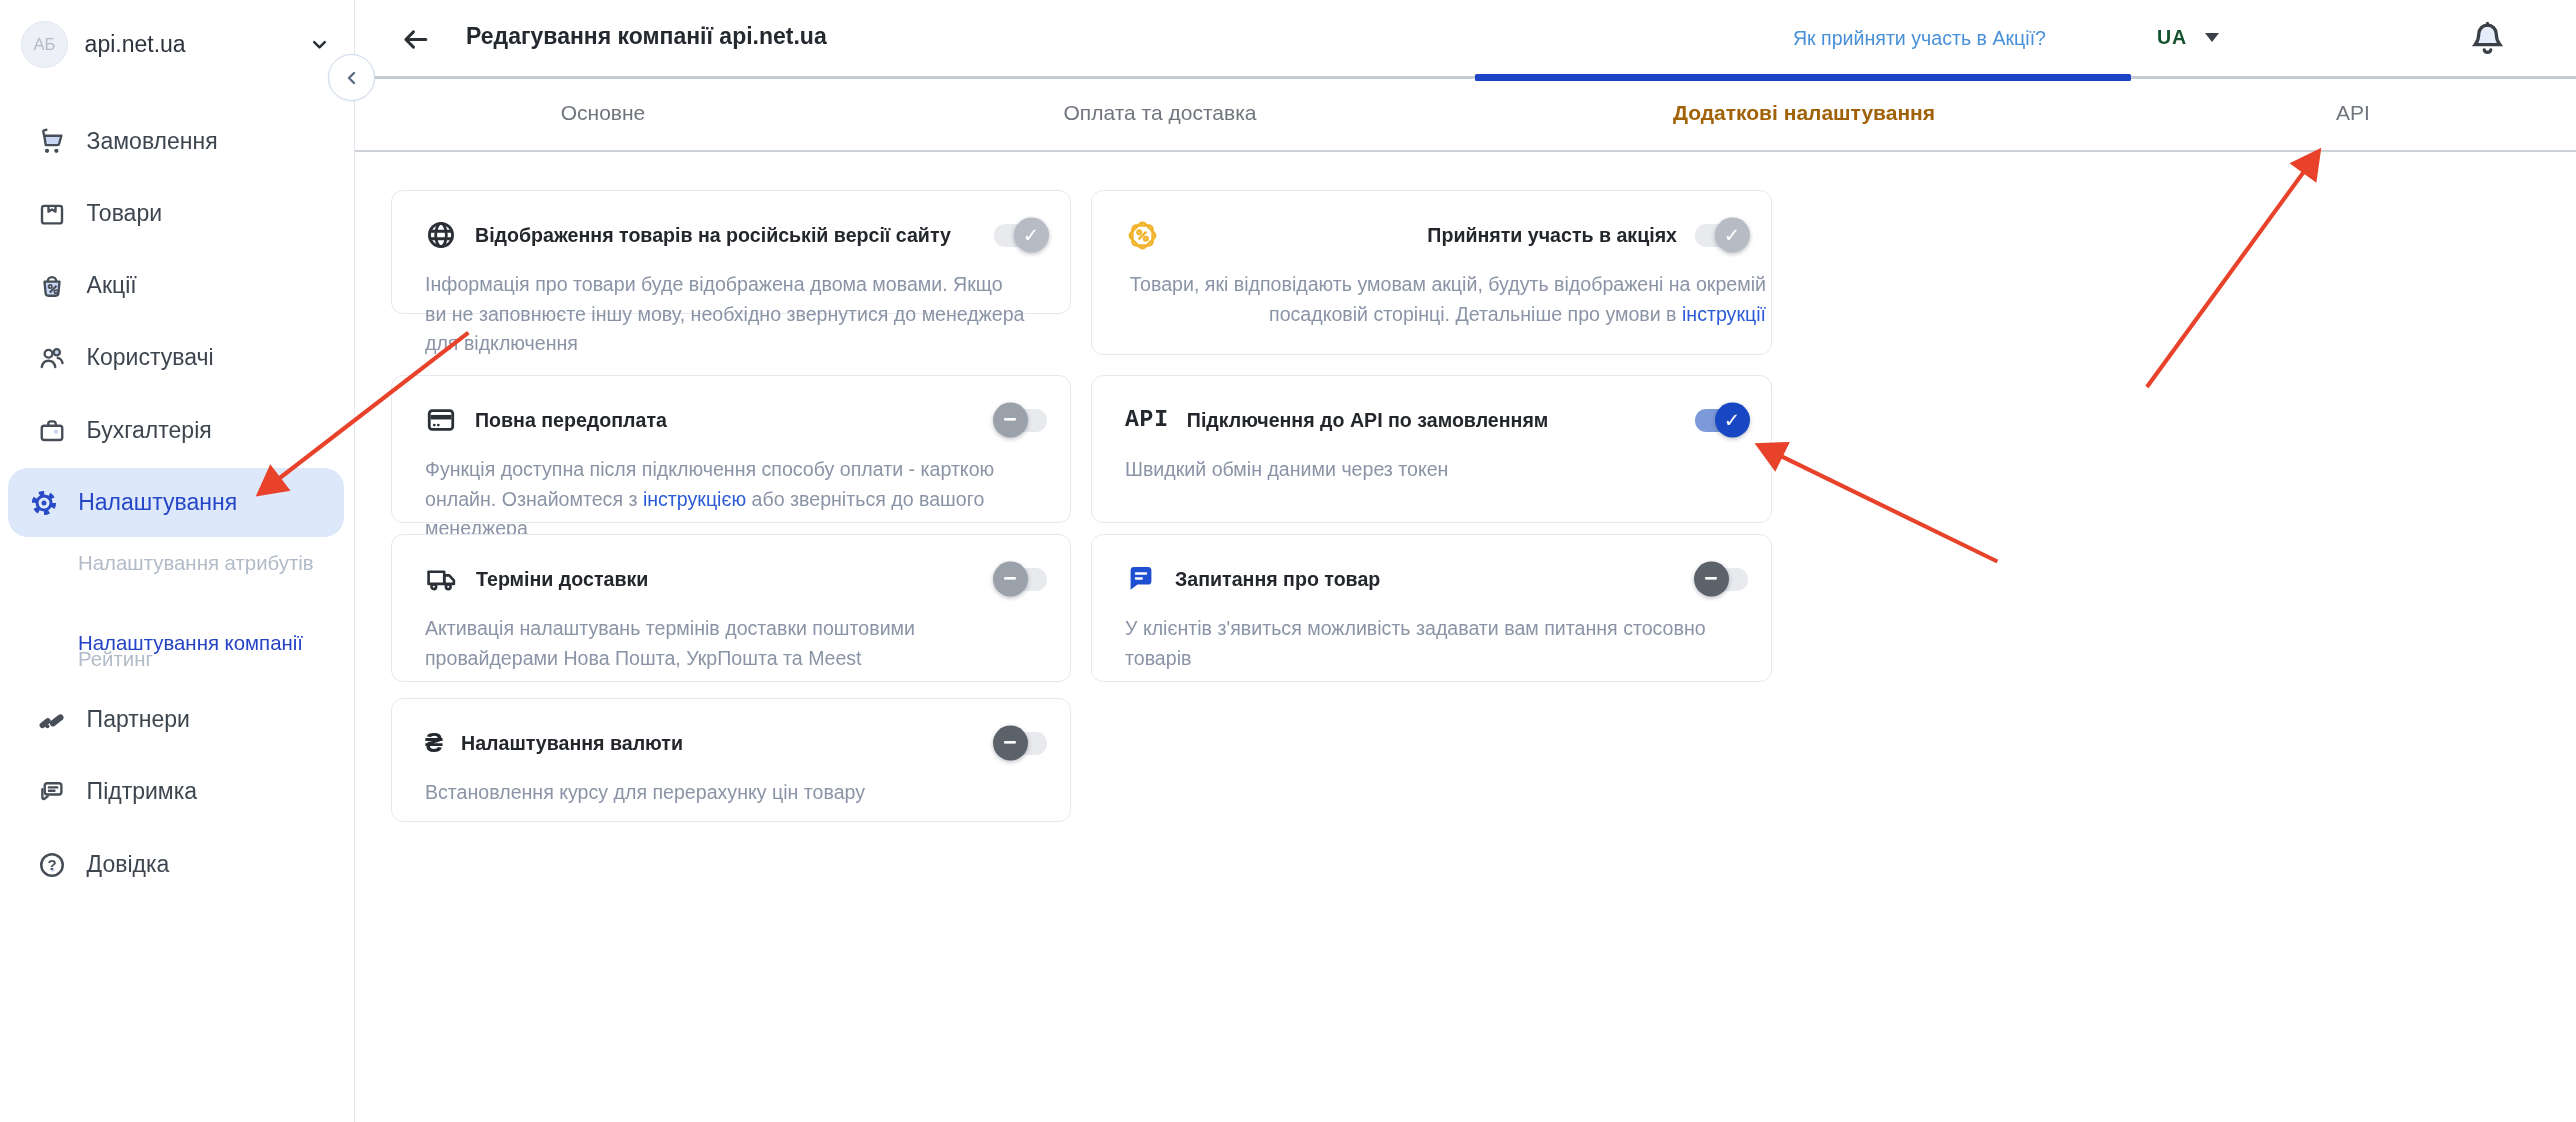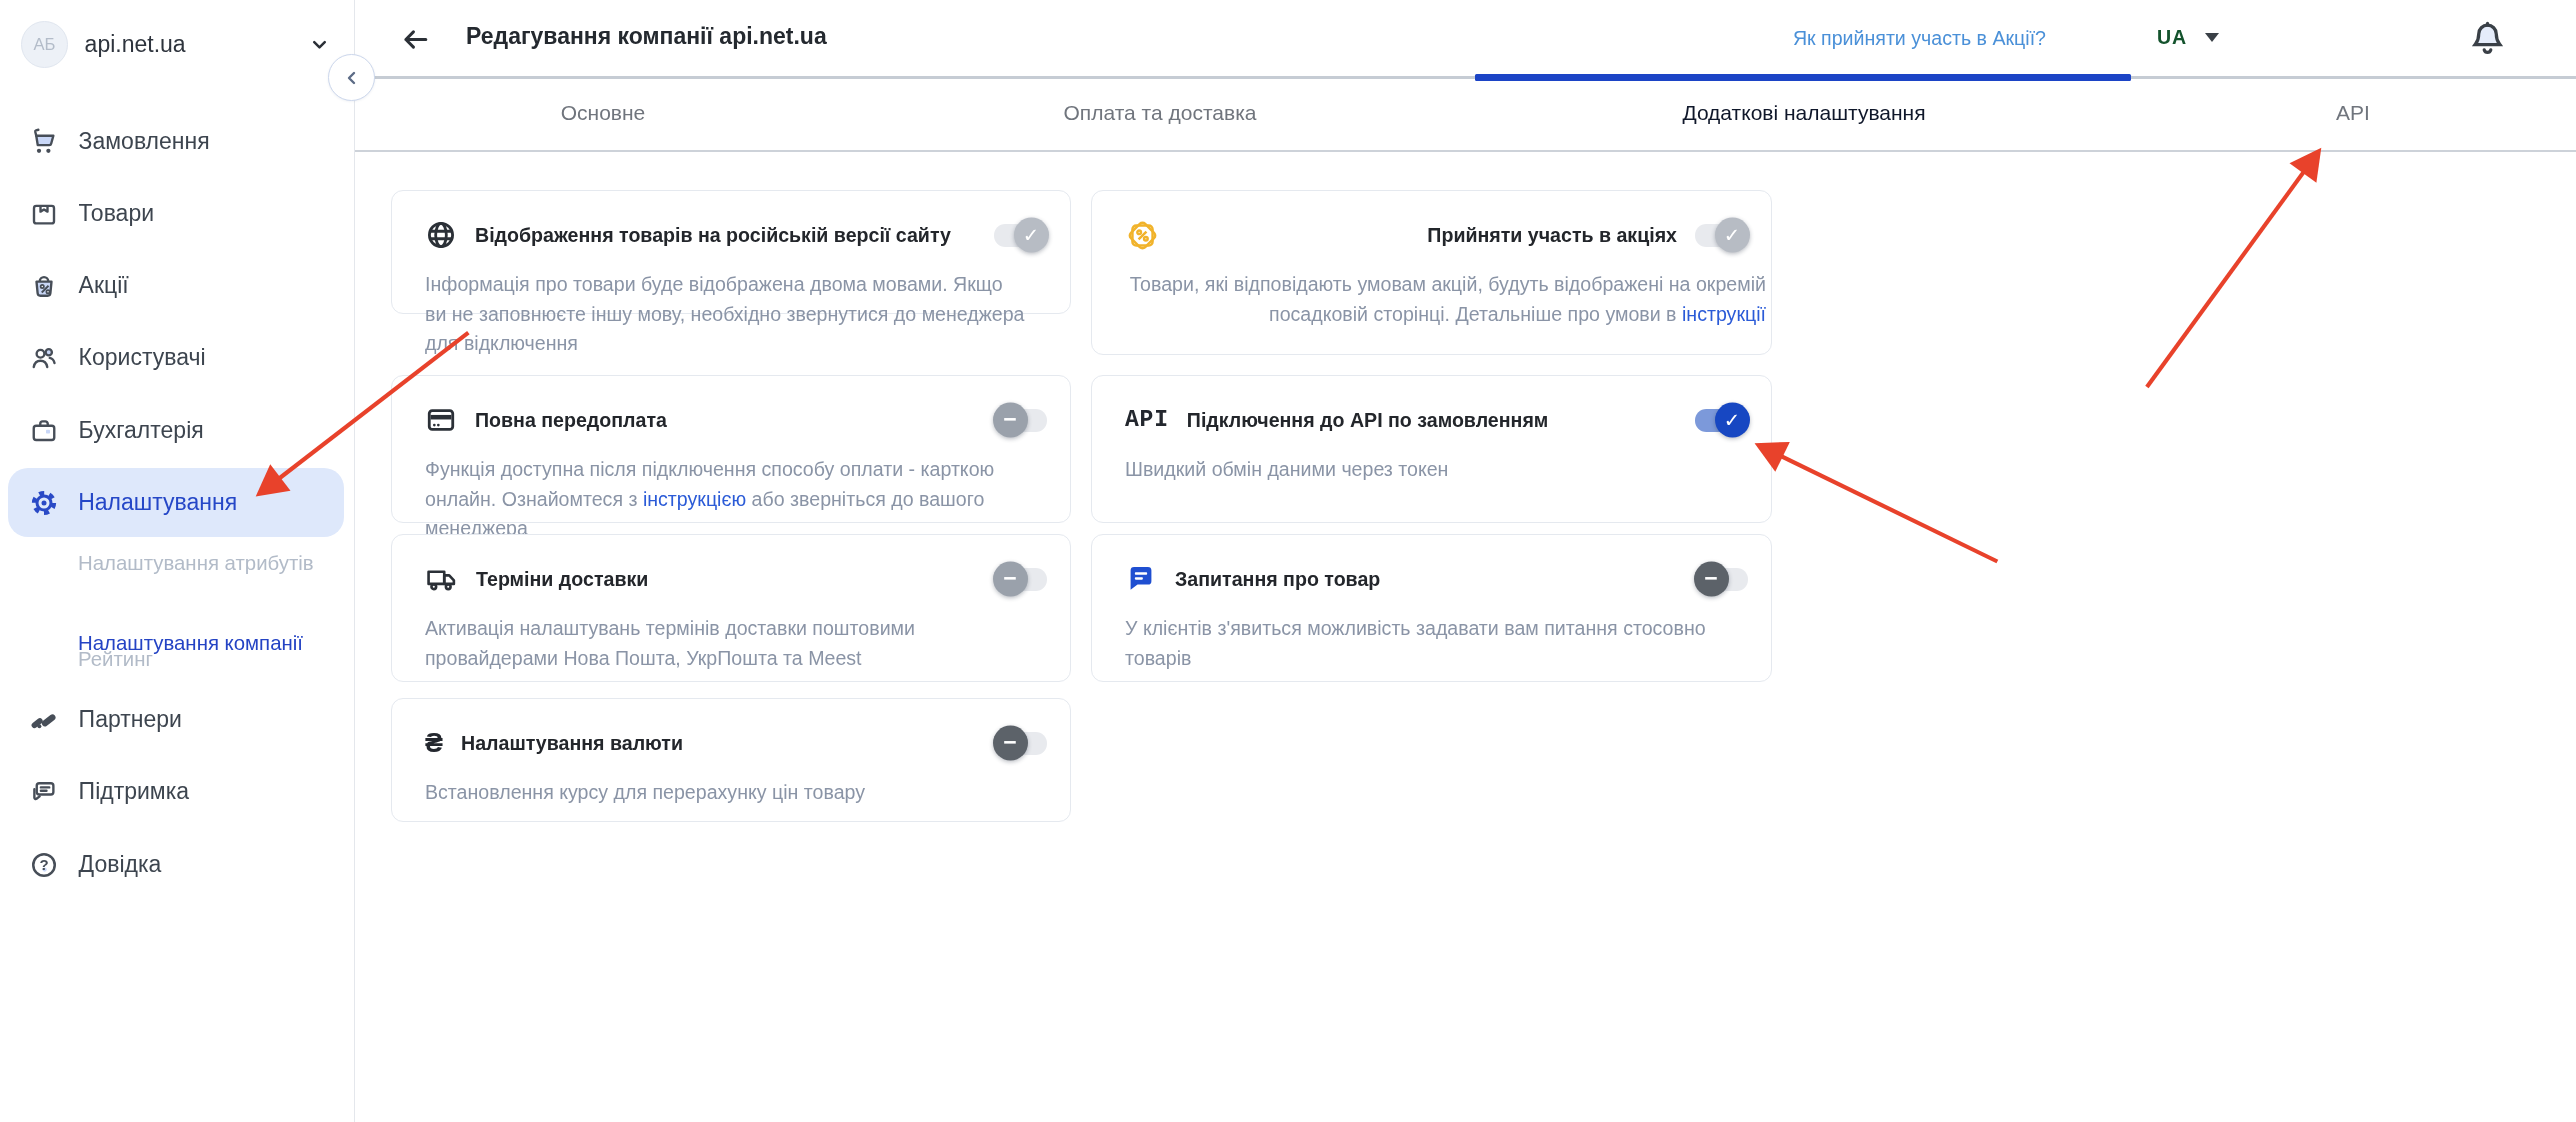--- a/index.html
+++ b/index.html
@@ -7,21 +7,21 @@
   body { width:2576px; height:1123px; font-family:"Liberation Sans","DejaVu Sans",sans-serif; }
   .page { position:relative; width:2576px; height:1123px; background:#fff; overflow:hidden; }
 
   
   .sidebar { position:absolute; left:0; top:0; width:355px; height:1123px; background:#fff; border-right:1.5px solid #e4e7ec; z-index:2; }
   .company-switcher { position:absolute; left:21px; top:19.6px; width:310px; height:50px; display:flex; align-items:center; cursor:pointer; }
   .avatar { width:47px; height:47px; border-radius:50%; background:#edf1f7; border:1.5px solid #e0e6ef; color:#b3bcc9; font-size:16.6px; display:flex; align-items:center; justify-content:center; flex:none; }
   .company-name { margin-left:16.6px; font-size:23px; color:#2e343d; flex:1; }
   .collapse-btn { position:absolute; left:328px; top:54px; width:47px; height:47px; border-radius:50%; background:#fff; border:1.5px solid #ccd7ec; display:flex; align-items:center; justify-content:center; z-index:5; box-shadow:0 0.8px 2.3px rgba(40,60,120,.08); cursor:pointer; }
 
-  .nav-item { position:absolute; left:0; width:355px; height:51px; display:flex; align-items:center; padding-left:29px; gap:19.6px; cursor:pointer; }
+  .nav-item { position:absolute; left:0; width:355px; height:51px; display:flex; align-items:center; padding-left:37px; gap:19.6px; cursor:pointer; }
   .nav-item .nicon { width:30px; height:30px; flex:none; display:flex; align-items:center; justify-content:center; }
   .nav-label { font-size:23px; color:#3d454f; white-space:nowrap; }
   .nav-item.active { left:7.6px; width:336px; height:69px; border-radius:20px; background:#dee8fb; padding-left:21px; }
   .nav-item.active .nav-label { color:#2547c7; }
   .nav-sub { position:absolute; left:78px; height:30px; display:flex; align-items:center; font-size:20.4px; cursor:pointer; white-space:nowrap; }
   .nav-sub.muted { color:#b2bbc8; }
   .nav-sub.active { color:#2443c4; }
 
   
   .topbar { position:absolute; left:345px; top:0; width:2221px; height:79px; background:#fff; }
@@ -31,21 +31,21 @@
   .lang-select { position:absolute; right:347px; top:26px; display:flex; align-items:center; gap:18px; cursor:pointer; }
   .lang-label { font-size:19.6px; color:#14532d; font-weight:bold; letter-spacing:0.8px; }
   .lang-caret { width:0; height:0; border-left:7.6px solid transparent; border-right:7.6px solid transparent; border-top:9px solid #3a4047; }
   .bell-btn { position:absolute; right:59px; top:19.6px; width:39px; height:39px; cursor:pointer; }
 
   
   .tabbar-topline { position:absolute; left:355px; top:76px; width:2221px; height:3px; background:#c6ccd4; }
   .tab-indicator { position:absolute; left:1475px; top:74px; width:656px; height:6.8px; background:#1c44c6; border-radius:1.5px; z-index:3; }
   .tabbar-bottomline { position:absolute; left:355px; top:150px; width:2221px; height:1.5px; background:#cdd2d9; }
   .tab { position:absolute; top:101px; transform:translateX(-50%); font-size:21px; color:#70757d; cursor:pointer; white-space:nowrap; }
-  .tab.active { color:#0f172a; font-weight:normal; }
+  .tab.active { color:#a16207; font-weight:bold; }
 
   
   .card { position:absolute; background:#fff; border:1.5px solid #e5e9ef; border-radius:12px; z-index:1; }
   .card-head { position:absolute; left:33px; right:23px; top:26px; height:36px; display:flex; align-items:center; gap:18px; }
   .cicon { flex:none; display:flex; align-items:center; justify-content:center; }
   .card-title { font-size:19.6px; font-weight:bold; color:#23262b; white-space:nowrap; flex:1; }
   .card-desc { position:absolute; left:33px; font-size:19.6px; line-height:29.5px; color:#8a94a6; top:79px; }
   .col1 .card-desc { width:604px; }
   .col2 .card-desc { width:641px; }
   .desc-link { color:#2b5bd7; cursor:pointer; }

